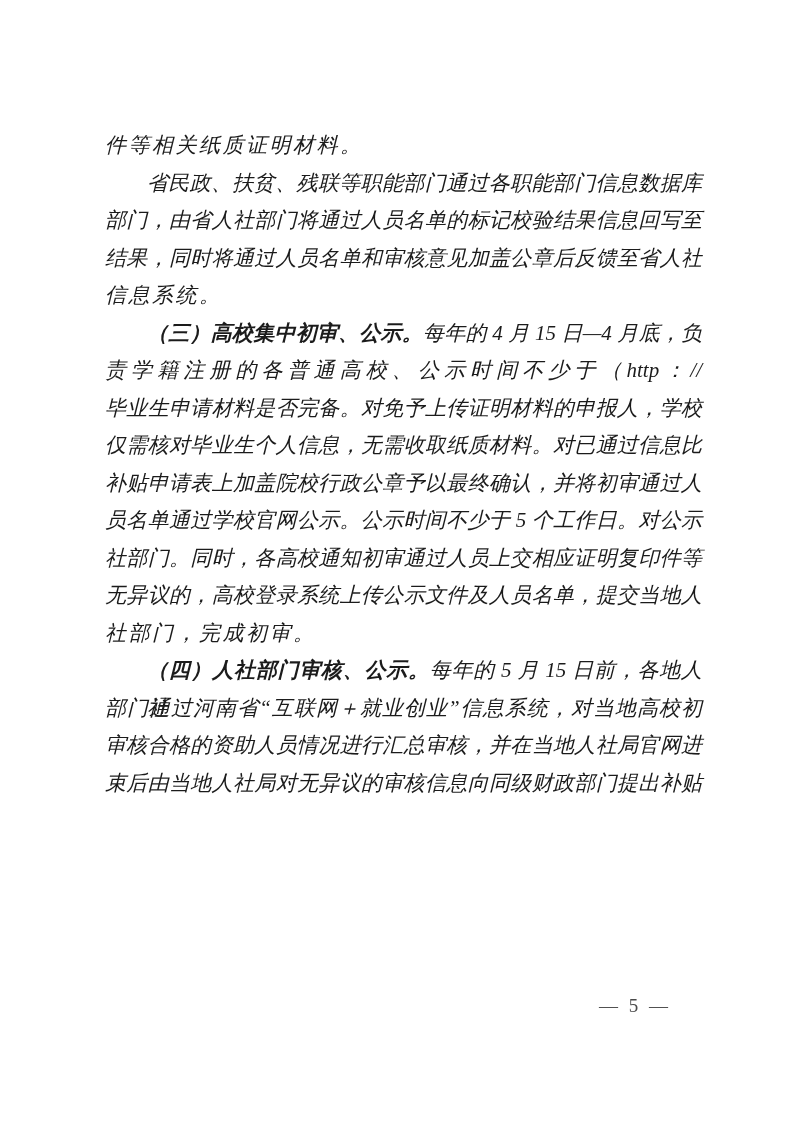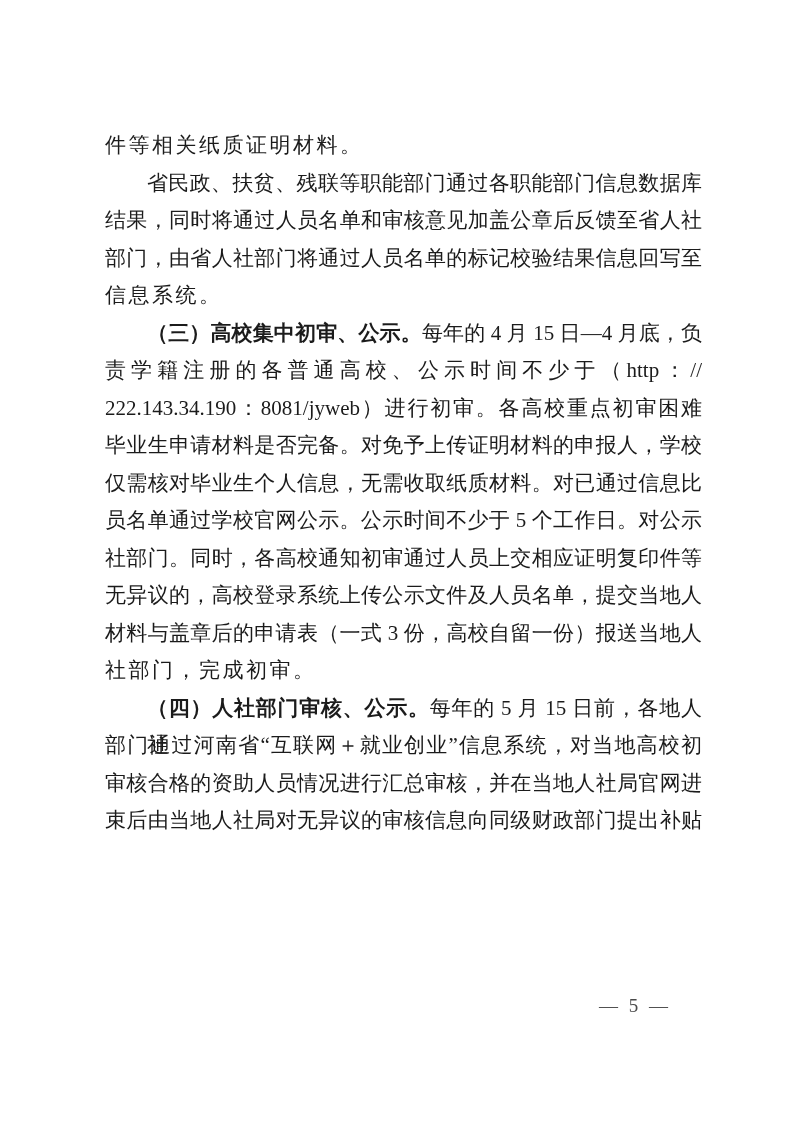--- a/index.html
+++ b/index.html
@@ -12,20 +12,21 @@
     overflow: hidden;
     font-family: "Liberation Serif", "DejaVu Serif", serif;
   }
   .body-text {
     position: absolute;
     left: 105px;
     top: 127px;
     width: 597px;
     font-size: 21px;
     color: #1b1b1b;
+    font-style: italic;
   }
   .ln {
     height: 37.5px;
     line-height: 37.5px;
     overflow: visible;
   }
   
   .jt {
     text-align: justify;
     text-align-last: justify;
@@ -51,33 +52,32 @@
   }
 </style>
 </head>
 <body>
 
 <div class="page">
   <div class="body-text">
 
     <div class="ln pl"><span>件等相关纸质证明材料。</span></div>
     <div class="ln jt ind"><span>省民政、扶贫、残联等职能部门通过各职能部门信息数据库</span></div>
+    <div class="ln jt"><span>部门，由省人社部门将通过人员名单的标记校验结果信息回写至</span></div>
     <div class="ln jt"><span>结果，同时将通过人员名单和审核意见加盖公章后反馈至省人社</span></div>
-    <div class="ln jt"><span>部门，由省人社部门将通过人员名单的标记校验结果信息回写至</span></div>
     <div class="ln pl"><span>信息系统。</span></div>
 
     <div class="ln jt ind"><span class="hd">（三）高校集中初审、公示。</span><span>每年的 4 月 15 日—4 月底，负</span></div>
     <div class="ln jt"><span>责学籍注册的各普通高校、公示时间不少于（http：//</span></div>
-    <div class="ln jt"><span>222.143.34.190：8081/jyweb）进行初审。各高校重点初审困难</span></div>
     <div class="ln jt"><span>毕业生申请材料是否完备。对免予上传证明材料的申报人，学校</span></div>
     <div class="ln jt"><span>仅需核对毕业生个人信息，无需收取纸质材料。对已通过信息比</span></div>
+    <div class="ln jt"><span>补贴申请表上加盖院校行政公章予以最终确认，并将初审通过人</span></div>
     <div class="ln jt"><span>员名单通过学校官网公示。公示时间不少于 5 个工作日。对公示</span></div>
     <div class="ln jt"><span>社部门。同时，各高校通知初审通过人员上交相应证明复印件等</span></div>
     <div class="ln jt"><span>无异议的，高校登录系统上传公示文件及人员名单，提交当地人</span></div>
-    <div class="ln jt"><span>材料与盖章后的申请表（一式 3 份，高校自留一份）报送当地人</span></div>
     <div class="ln pl"><span>社部门，完成初审。</span></div>
 
     <div class="ln jt ind"><span class="hd">（四）人社部门审核、公示。</span><span>每年的 5 月 15 日前，各地人社</span></div>
     <div class="ln jt"><span>部门通过河南省“互联网＋就业创业”信息系统，对当地高校初</span></div>
     <div class="ln jt"><span>审核合格的资助人员情况进行汇总审核，并在当地人社局官网进</span></div>
     <div class="ln jt"><span>束后由当地人社局对无异议的审核信息向同级财政部门提出补贴</span></div>
 
   </div>
 
   <div class="page-num">— 5 —</div>

